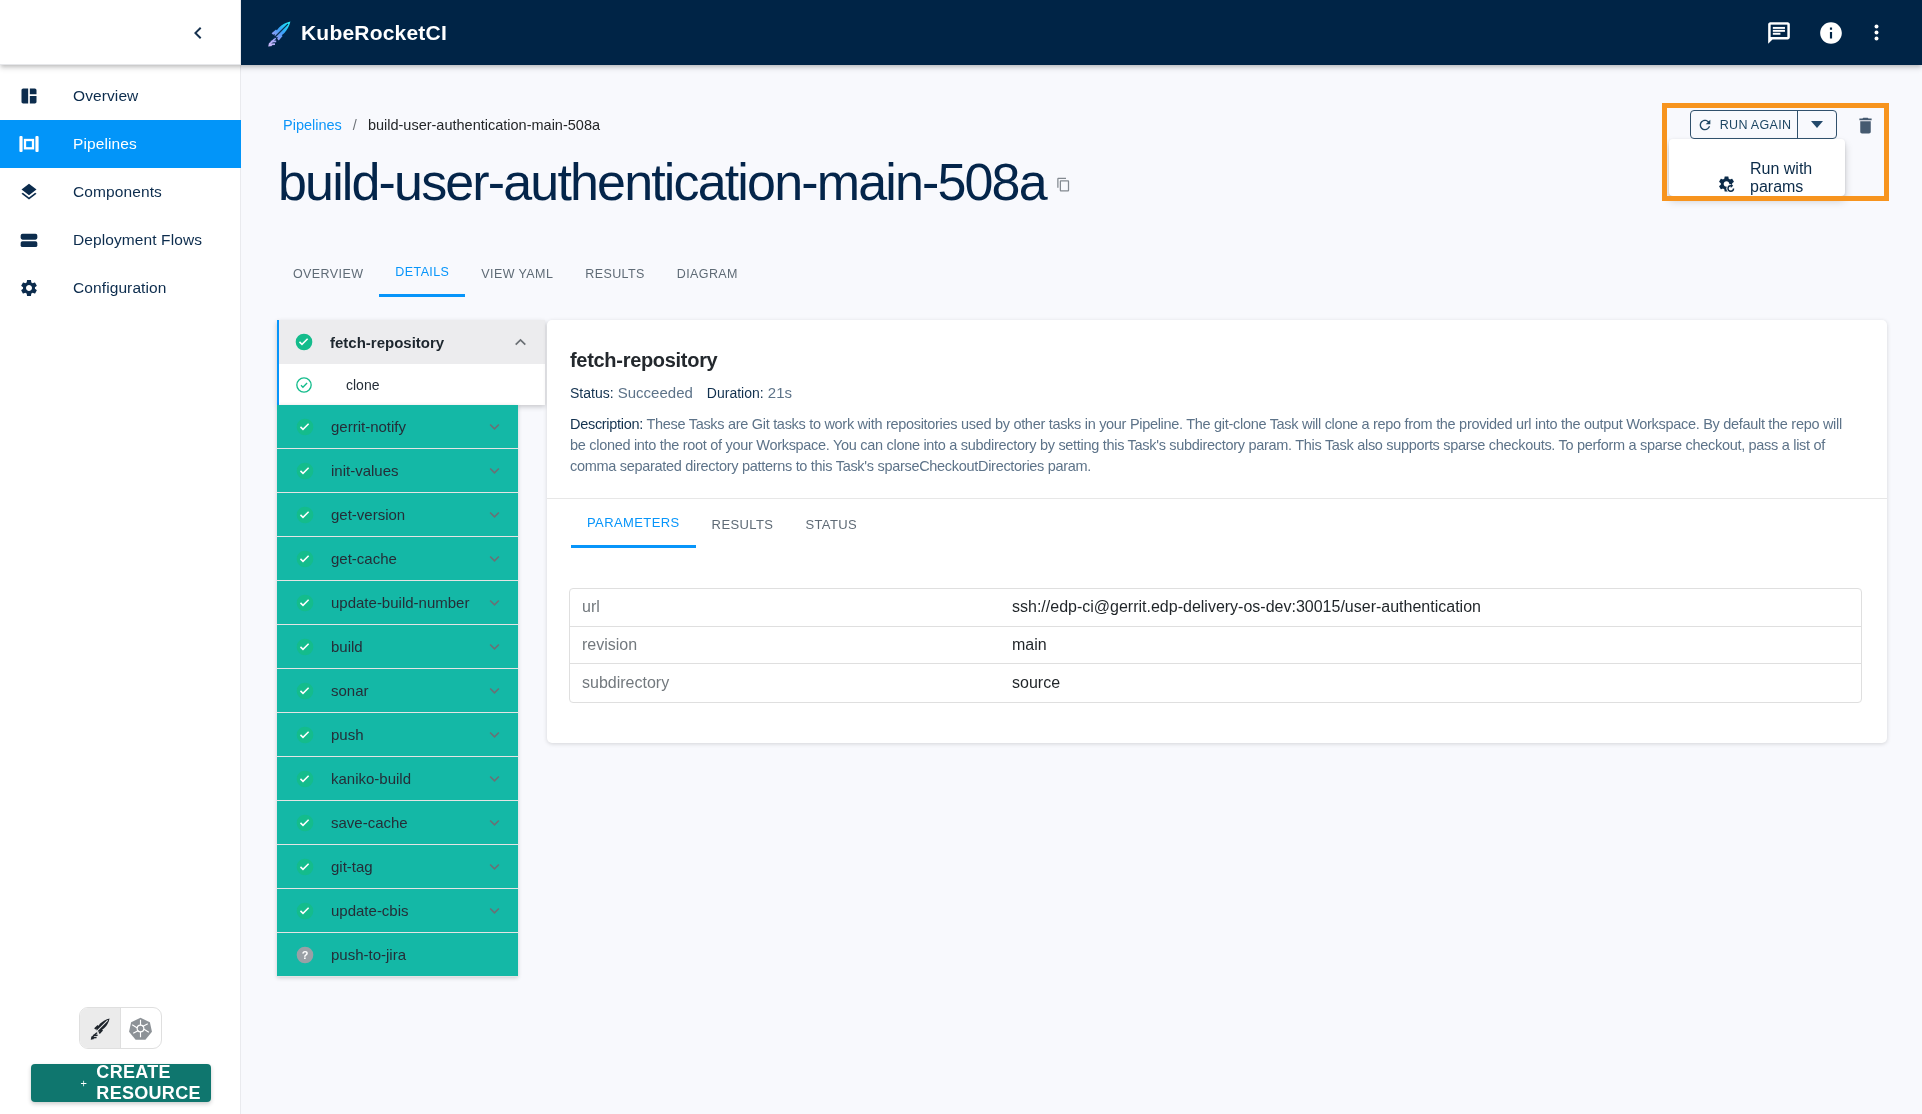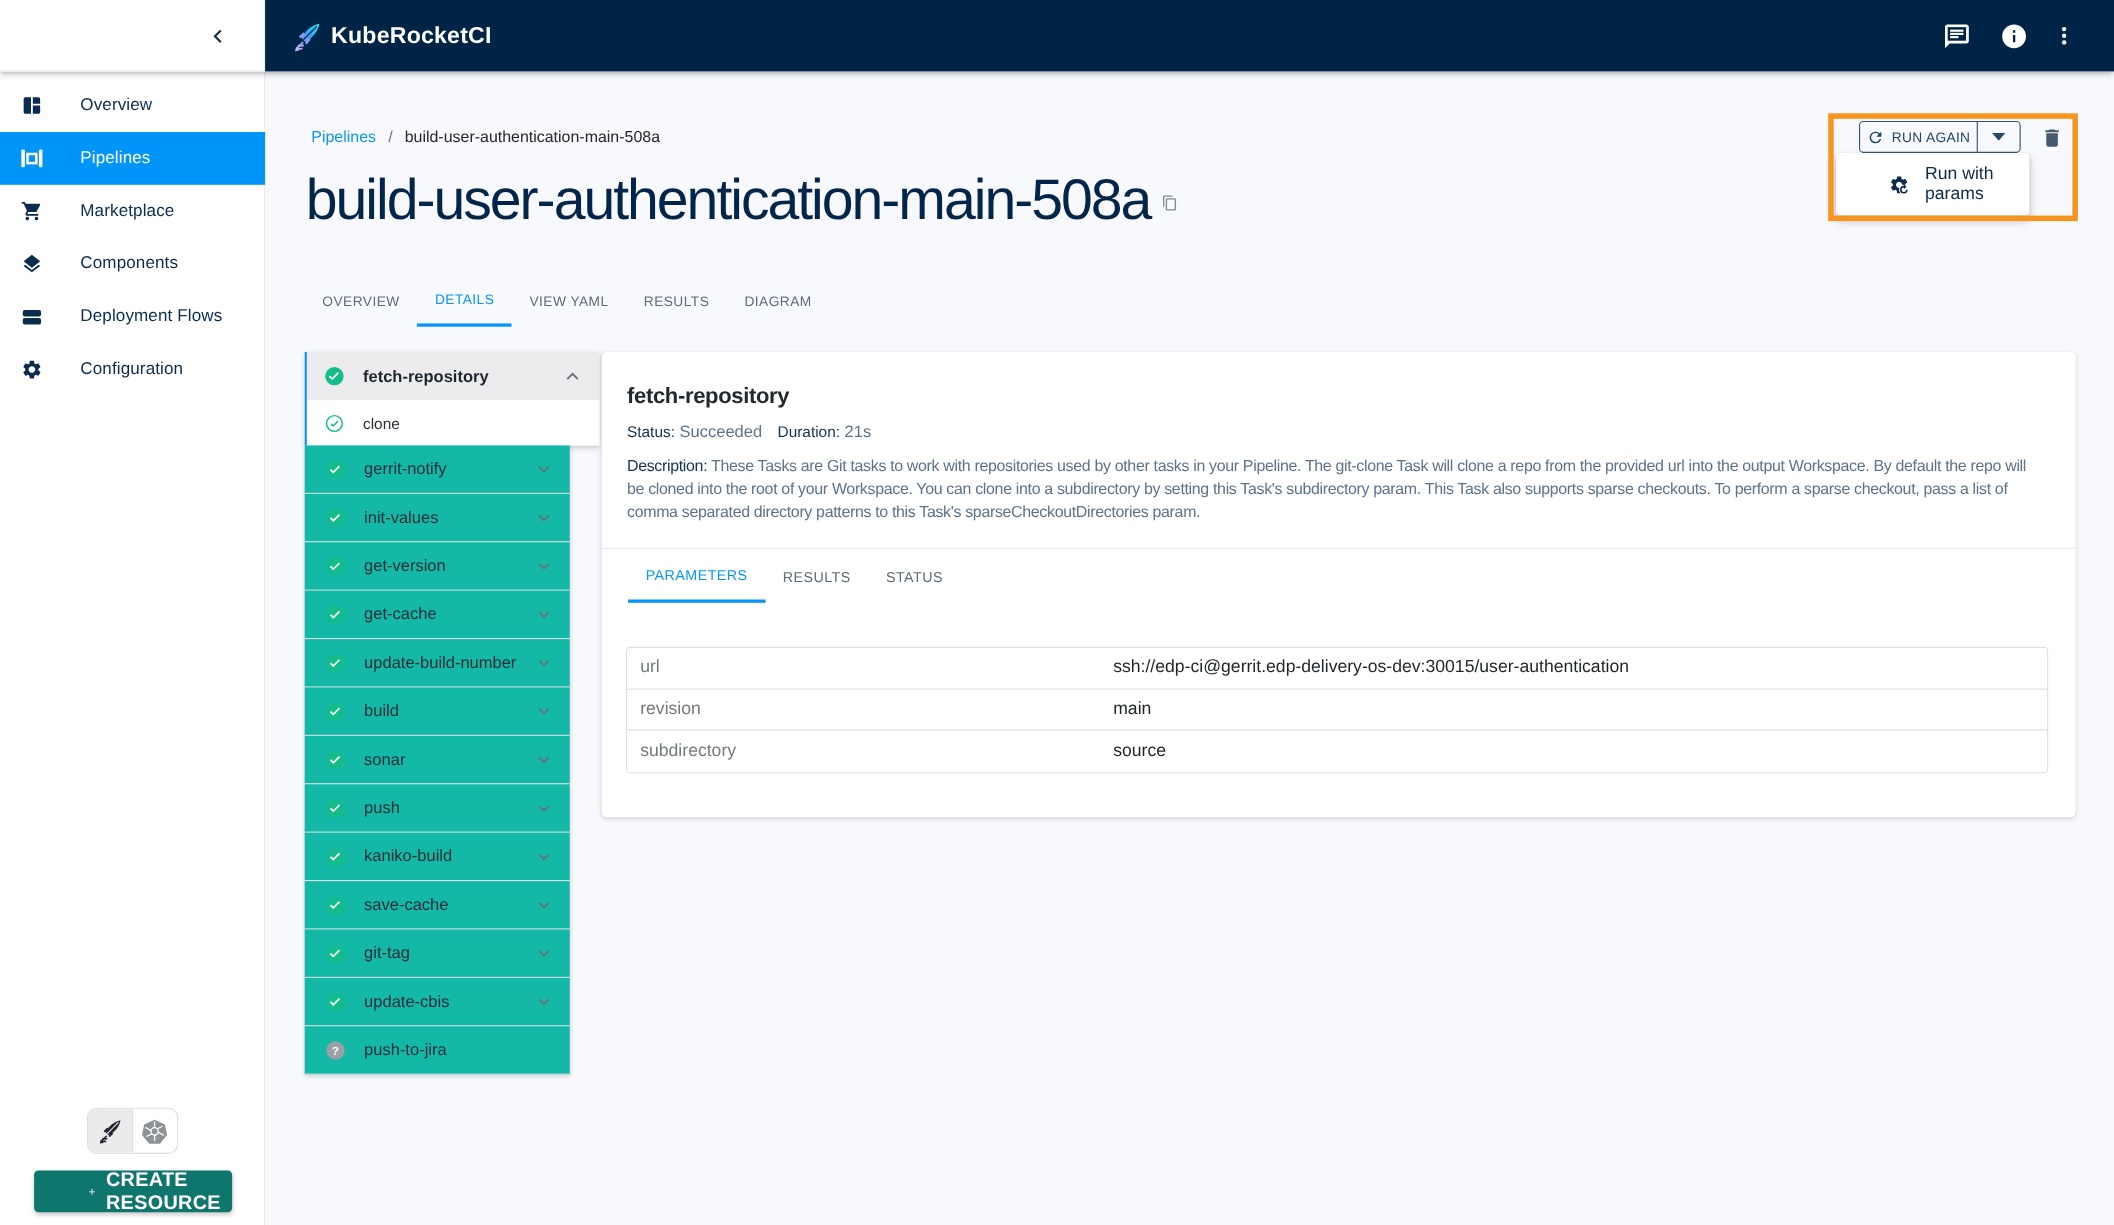--- a/index.html
+++ b/index.html
@@ -34,41 +34,41 @@
 #title { position:absolute; left:278px; top:152px; font-size:52px; font-weight:400; color:#04254a; letter-spacing:-1.85px; }
 #copyico { position:absolute; left:1056px; top:177px; color:#828990; }
 
 
 #orangebox { position:absolute; left:1662px; top:103px; width:227px; height:98px; border:5px solid #f7941e; }
 #runbtn { position:absolute; left:1690px; top:110px; width:147px; height:29px; border:1px solid #30506c; border-radius:4px; display:flex; color:#1d4663; }
 #runbtn .main { width:107px; display:flex; align-items:center; justify-content:center; border-right:1px solid #30506c; font-size:12.5px; font-weight:500; letter-spacing:0.3px; }
 #runbtn .main svg { margin-right:7px; }
 #runbtn .drop { flex:1; display:flex; align-items:center; justify-content:center; }
 #trash { position:absolute; left:1855px; top:114px; color:#455a70; }
-#runmenu { position:absolute; left:1669px; top:139px; width:176px; height:57px; background:#fff; border-radius:4px; box-shadow:0 5px 9px rgba(0,0,0,0.18), 0 1px 3px rgba(0,0,0,0.12); display:flex; align-items:center;padding-left:32px; }
+#runmenu { position:absolute; left:1669px; top:139px; width:176px; height:57px; background:#fff; border-radius:4px; box-shadow:0 5px 9px rgba(0,0,0,0.18), 0 1px 3px rgba(0,0,0,0.12); display:flex; align-items:flex-end;padding-left:32px; }
 #runmenu .gic { margin-left:16px; color:#0b2b49; }
 #runmenu .mlbl { margin-left:14px; font-size:16px; color:#0b2b49; }
 
 
 #tabs { position:absolute; left:277px; top:250px; height:47px; display:flex; }
 #tabs .tab { height:47px; padding:0 16px; display:flex; align-items:center; font-size:12.5px; font-weight:500; letter-spacing:0.4px; color:#5f6b76; }
 #tabs .tab.on { color:#0795fa; border-bottom:3px solid #0795fa; }
 
 
 #tasklist { position:absolute; left:277px; top:320px; width:268px; }
 #acc1 { background:#fff; width:268px; border-left:2px solid #0795fa; box-shadow:0 2px 5px rgba(0,0,0,0.2); }
 #acc1 .hdr { height:44px; background:#ececee; display:flex; align-items:center; }
 #acc1 .sub { height:41px; background:#fff; display:flex; align-items:center; }
 .trow { width:241px; height:44px; background:#14b8a6; display:flex; align-items:center; border-bottom:1px solid #e4e4e4; }
 #rows { position:absolute; left:0; top:85px; width:241px; box-shadow:0 1px 4px rgba(0,0,0,0.18); }
 .ticon { width:20px; height:20px; margin-left:18px; flex:none; }
 #acc1 .ticon { margin-left:15px; }
 .tlbl { margin-left:16px; font-size:15px; color:#252e38; }
 #acc1 .hdr .tlbl { font-weight:bold; color:#1d262e; }
-#acc1 .sub .tlbl { font-size:14px; margin-left:16px; }
+#acc1 .sub .tlbl { font-size:14px; margin-left:32px; }
 .chev { margin-left:auto; margin-right:14px; color:#6b7075; }
 
 
 #card { position:absolute; left:547px; top:320px; width:1340px; height:423px; background:#fff; border-radius:5px; box-shadow:0 1px 4px rgba(0,0,0,0.15); }
 #card h2 { position:absolute; left:23px; font-size:20px; font-weight:bold; color:#23282d; letter-spacing:-0.3px; }
 .cardline { position:absolute; left:23px; font-size:15px; }
 .blab { font-weight:normal; color:#12314f; }
 .gval { color:#5d7389; }
 #desc { position:absolute; left:23px; top:94px; width:1317px; font-size:14.5px; letter-spacing:-0.3px; line-height:21px; color:#5d7389; white-space:nowrap; }
 #cardsep { position:absolute; left:0px; top:178px; width:1340px; height:1px; background:#e7e7e7; }
@@ -103,28 +103,20 @@
         <span class="ic">
           <svg width="20" height="20" viewBox="0 0 20 20">
             <g fill="currentColor">
               <rect x="0.4" y="2" width="3.2" height="16" rx="1.1"></rect>
               <rect x="16.4" y="2" width="3.2" height="16" rx="1.1"></rect>
             </g>
             <rect x="6" y="6" width="8" height="8.3" fill="none" stroke="currentColor" stroke-width="2.3"></rect>
           </svg>
         </span>
         <span class="lbl">Pipelines</span>
-      </div>
-    <div class="navitem">
-        <span class="ic">
-          <svg width="20" height="20" viewBox="0 0 24 24" fill="currentColor">
-            <path d="M7 18c-1.1 0-1.99.9-1.99 2S5.9 22 7 22s2-.9 2-2-.9-2-2-2zM1 2v2h2l3.6 7.59-1.35 2.45c-.16.28-.25.61-.25.96 0 1.1.9 2 2 2h12v-2H7.42c-.14 0-.25-.11-.25-.25l.03-.12.9-1.63h7.45c.75 0 1.41-.41 1.75-1.03l3.58-6.49c.08-.14.12-.31.12-.48 0-.55-.45-1-1-1H5.21l-.94-2H1zm16 16c-1.1 0-1.99.9-1.99 2s.89 2 1.99 2 2-.9 2-2-.9-2-2-2z"></path>
-          </svg>
-        </span>
-        <span class="lbl">Marketplace</span>
       </div>
     <div class="navitem">
         <span class="ic">
           <svg width="20" height="20" viewBox="0 0 24 24" fill="currentColor">
             <path d="m11.99 18.54-7.37-5.73L3 14.07l9 7 9-7-1.63-1.27-7.38 5.74zM12 16l7.36-5.73L21 9l-9-7-9 7 1.63 1.27L12 16z"></path>
           </svg>
         </span>
         <span class="lbl">Components</span>
       </div>
     <div class="navitem">

